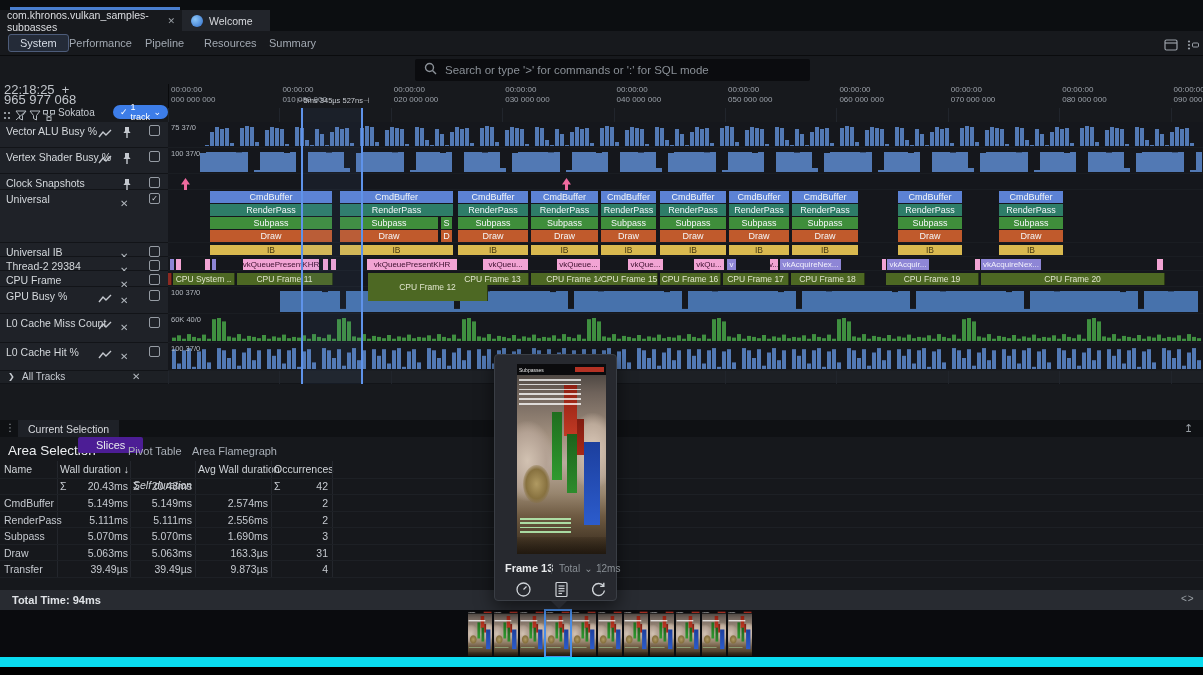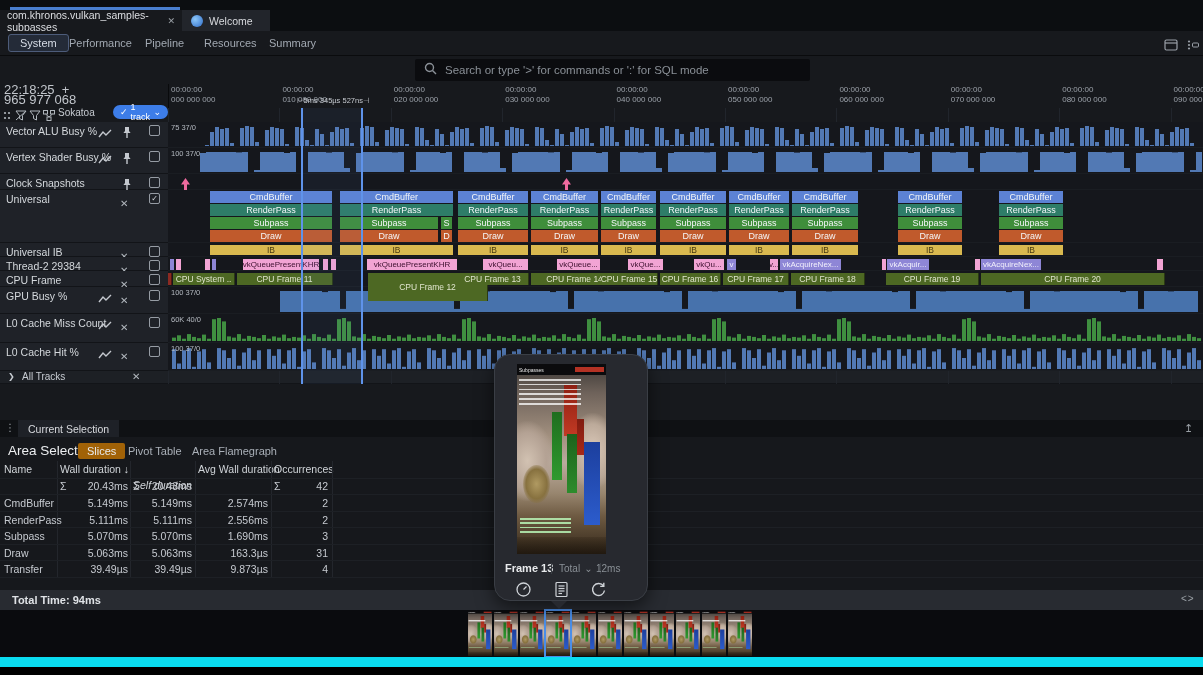--- a/index.html
+++ b/index.html
@@ -47,37 +47,37 @@
   .alltracks{left:0;top:287px;width:1203px;height:13px;background:#1d2025;border-bottom:1px solid #121418;font-size:10px;color:#c8ccd2}
   #tl-divider{left:168px;top:0;width:1px;height:300px;background:#090a0c}
   
   #bottom-panel{left:0;top:420px;width:1203px;height:190px;background:#16181c}
   .ptabrow{left:0;top:0;width:1203px;height:17px;background:#0f1114}
   .ptab{left:18px;top:0;height:17px;padding:0 10px;background:#1e2127;display:flex;align-items:center;font-size:10.5px;color:#d8dade}
   .pmenu{left:5px;top:2px;font-size:10px;color:#9aa0a6}
   .pexpand{left:1184px;top:2px;font-size:11px;color:#9aa0a6}
   .pheading{left:8px;top:23px;font-size:13.5px;color:#eceef0}
   .vtab{top:25px;font-size:11px;color:#aab0b8}
-  .vtab.on{background:#a16207;border-radius:2px;padding:2px 9px;color:#e8eaed;top:23px}
+  .vtab.on{background:#4c1d95;border-radius:2px;padding:2px 18px;color:#e8eaed;top:17px}
   .th{position:absolute;font-size:10.5px;color:#d0d4d8}
   .td{position:absolute;font-size:10.5px;color:#c6cad0;white-space:nowrap}
   .colline{position:absolute;width:1px;background:#23262c}
   .rowline{position:absolute;left:0;width:1203px;height:1px;background:#1d2025}
   #statusbar{left:0;top:170px;width:1203px;height:20px;background:#282b31;display:flex;align-items:center;padding:0 12px;font-size:11px;font-weight:bold;color:#dfe2e6}
   .codeico{position:absolute;left:1181px;top:3px;font-size:10px;color:#9aa0a6;font-weight:normal;letter-spacing:1px}
   
   #film{left:0;top:610px;width:1203px;height:47px;background:#0a0b0e}
   #thumbs{position:absolute;left:468px;top:1px;display:flex;gap:2px}
   .thumb{width:24px;height:45px;overflow:hidden;position:relative;flex:none}
   .thumb.sel{box-shadow:0 0 0 2px #4a8ee8}
   .mini{transform:scale(0.27,0.237);transform-origin:0 0}
   #cyanbar{left:0;top:657px;width:1203px;height:10px;background:#0adcf0}
   #blackbar{left:0;top:667px;width:1203px;height:8px;background:#000}
   
-  #popup{left:494px;top:354px;width:154px;height:247px;background:#27292f;border:1px solid #3a3e45;border-radius:16px;box-shadow:0 6px 18px rgba(0,0,0,.55);z-index:20}
+  #popup{left:494px;top:354px;width:123px;height:247px;background:#27292f;border:1px solid #3a3e45;border-radius:4px;box-shadow:0 6px 18px rgba(0,0,0,.55);z-index:20}
   #popup-notch{left:551px;top:601px;width:0;height:0;border-left:8px solid transparent;border-right:8px solid transparent;border-top:8px solid #27292f;z-index:21}
   .pop-frame{left:10px;top:207px;font-size:11px;font-weight:bold;color:#e8eaec}
   .pop-mode{left:56px;top:208px;font-size:10px;color:#8a9096;border-left:1px solid #3a3e44;border-right:1px solid #3a3e44;padding:0 7px;display:flex;gap:4px;align-items:center}
   .pop-dur{left:101px;top:208px;font-size:10px;color:#8a9096}
   .pop-ico{top:226px;width:17px;height:17px}
   
   .scene{position:relative;width:89px;height:190px;overflow:hidden;background:linear-gradient(180deg,#3c3835 0%,#6e625a 15%,#a2907f 38%,#bbab9e 52%,#98866f 68%,#6e5a42 80%,#4b3c2a 92%,#3a2e20 100%)}
   .scene>div{position:absolute}
   .sc-arch-l{left:-18%;top:30%;width:60%;height:42%;background:radial-gradient(ellipse at center,#d2c2b2 0%,#b4a294 50%,rgba(180,162,148,0) 72%)}
   .sc-arch-r{right:-12%;top:26%;width:55%;height:40%;background:radial-gradient(ellipse at center,#dccaba 0%,#bcaa9a 50%,rgba(188,170,154,0) 72%)}

